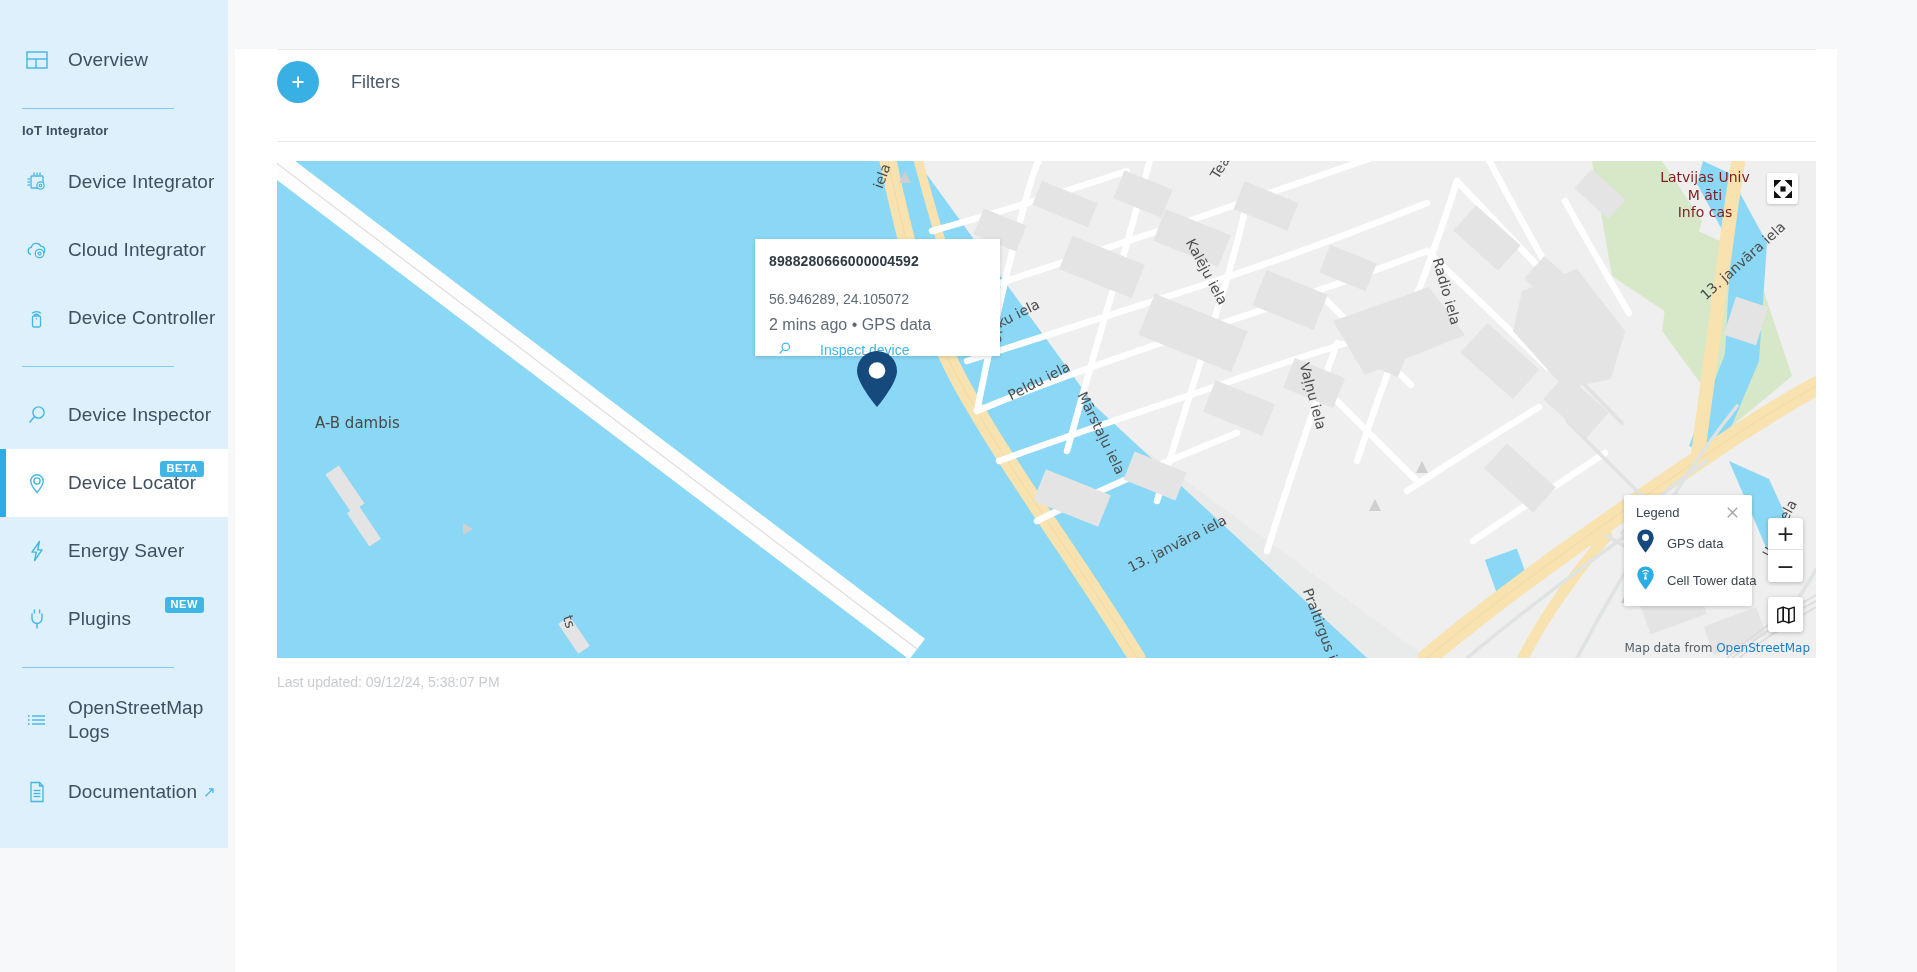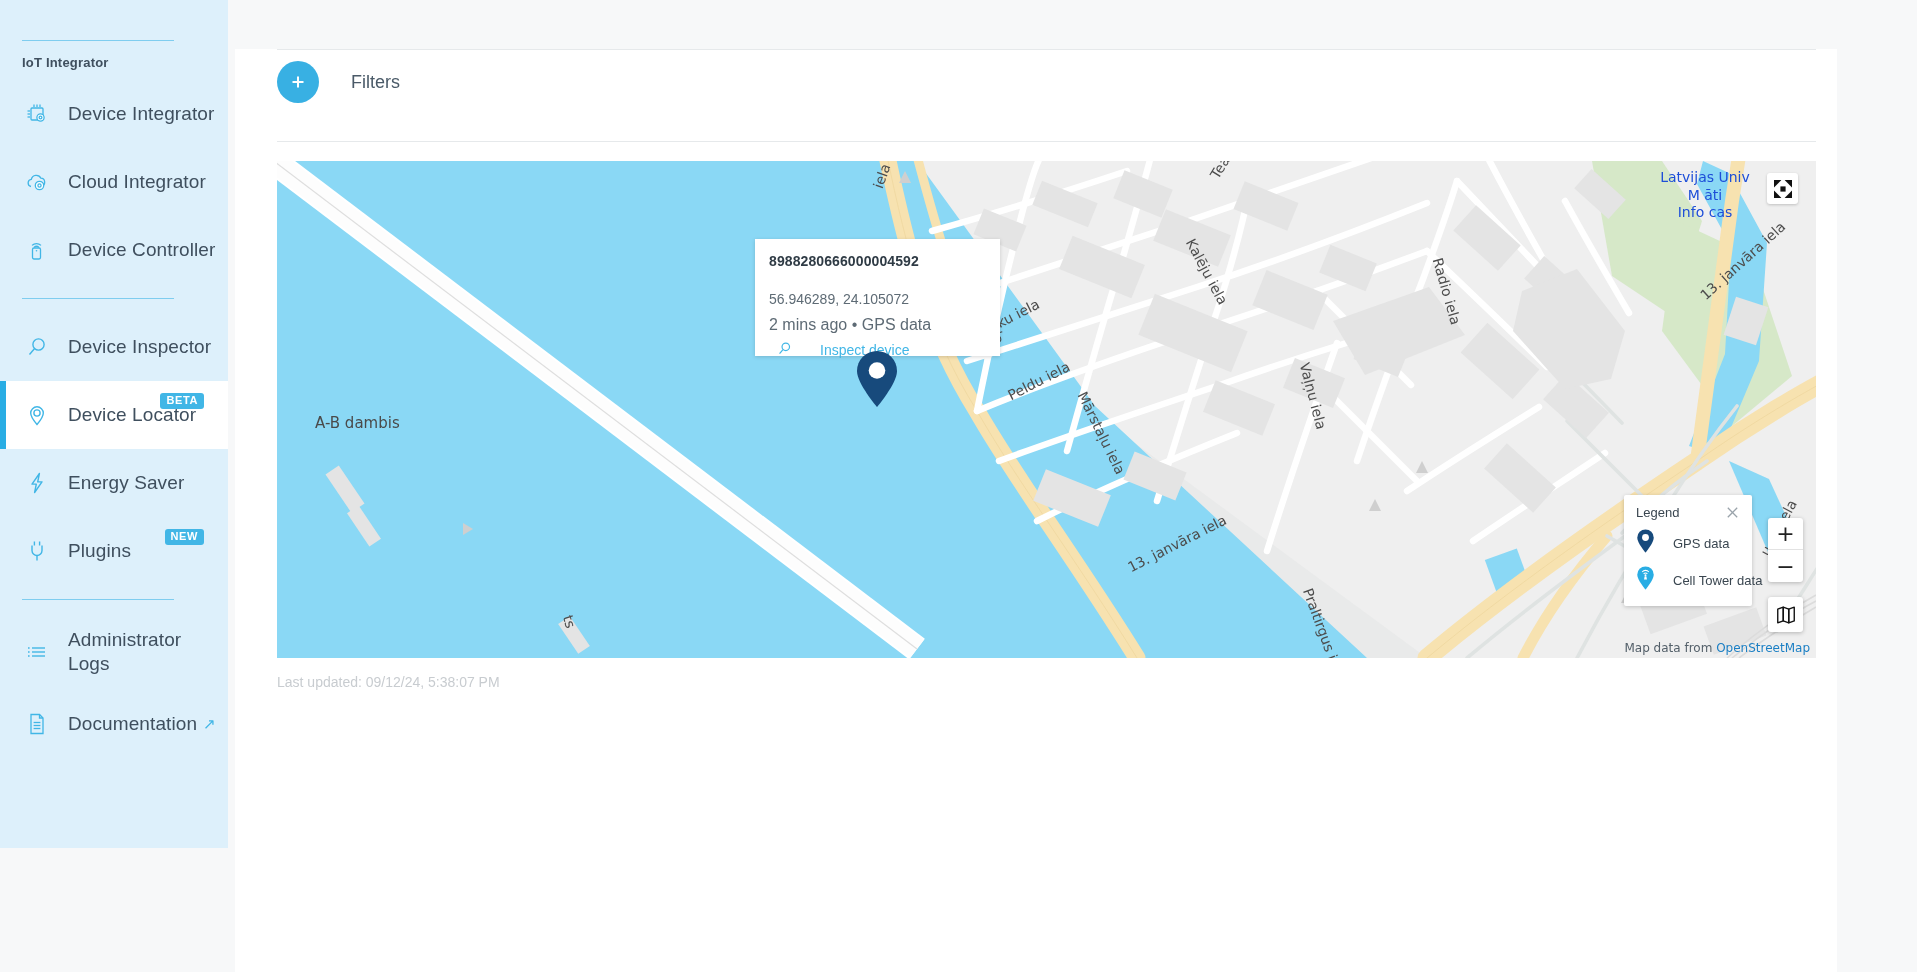--- a/index.html
+++ b/index.html
@@ -122,21 +122,21 @@
   #map-svg { position: absolute; inset: 0; }
   .lbl {
     position: absolute;
     font-family: "DejaVu Sans", sans-serif;
     color: #4f4f4f;
     white-space: nowrap;
     pointer-events: none;
   }
   .lbl.water { color: #6aa9c4; letter-spacing: 2.5px; font-size: 13px; }
   .lbl.street { font-size: 14px; color: #4c4c4c; }
-  .lbl.place { font-size: 14px; color: #1d4ed8; text-align: center; line-height: 1.25; }
+  .lbl.place { font-size: 14px; color: #7f1d1d; text-align: center; line-height: 1.25; }
 
   
   #popup {
     position: absolute;
     left: 478px; top: 78px;
     width: 245px; height: 117px;
     background: #fff;
     box-shadow: 0 1px 4px rgba(0,0,0,.16);
     padding: 14px 16px 0 14px;
   }
@@ -153,21 +153,21 @@
   #legend {
     position: absolute; right: 64px; bottom: 52px;
     width: 128px; background: #fff;
     box-shadow: 0 1px 4px rgba(0,0,0,.2);
     padding: 10px 12px 12px;
     border-radius: 2px;
   }
   #legend .lg-head { display: flex; align-items: center; justify-content: space-between; }
   #legend .lg-title { font-size: 13px; font-weight: normal; color: #3a4650; }
   #legend .lg-row { display: flex; align-items: center; margin-top: 9px; }
-  #legend .lg-row .tx { font-size: 13px; color: #3a4650; margin-left: 18px; white-space: nowrap; }
+  #legend .lg-row .tx { font-size: 13px; color: #3a4650; margin-left: 12px; white-space: nowrap; }
   .lg-close { cursor: pointer; line-height: 0; }
 
   
   #zoom-ctl {
     position: absolute; right: 13px; bottom: 76px;
     width: 35px; background: #fff; border-radius: 3px;
     box-shadow: 0 1px 4px rgba(0,0,0,.25);
   }
   #zoom-ctl div {
     height: 32px; display: flex; align-items: center; justify-content: center;
@@ -197,20 +197,30 @@
     font-size: 14px; color: #c8ccd0;
   }
 </style>
 </head>
 <body>
 
 <div id="app">
 
   <nav id="sidebar">
 
+    <div class="nav-item">
+      <span class="nav-icon">
+        <svg width="26" height="26" viewBox="0 0 26 26" fill="none" stroke="#41b6e6" stroke-width="1.4">
+          <rect x="3" y="5" width="20" height="16"></rect>
+            <line x1="3" y1="12" x2="23" y2="12"></line>
+            <line x1="12" y1="12" x2="12" y2="21"></line>
+        </svg>
+      </span>
+      <span class="nav-label">Overview</span>
+    </div>
 
     <div class="nav-sep"></div>
 
     <div class="nav-section">IoT Integrator</div>
 
     <div class="nav-item">
       <span class="nav-icon">
         <svg width="26" height="26" viewBox="0 0 26 26" fill="none" stroke="#41b6e6" stroke-width="1.3">
           <rect x="7" y="7" width="12" height="12" rx="1"></rect>
           <line x1="10" y1="3.5" x2="10" y2="6"></line>
@@ -300,21 +310,21 @@
       <span class="nav-icon">
         <svg width="26" height="26" viewBox="0 0 26 26" fill="none" stroke="#41b6e6" stroke-width="1.4">
           <line x1="4" y1="9" x2="5.6" y2="9"></line>
             <line x1="8" y1="9" x2="21" y2="9"></line>
           <line x1="4" y1="13" x2="5.6" y2="13"></line>
             <line x1="8" y1="13" x2="21" y2="13"></line>
           <line x1="4" y1="17" x2="5.6" y2="17"></line>
             <line x1="8" y1="17" x2="21" y2="17"></line>
         </svg>
       </span>
-      <span class="nav-label" style="max-width:112px;">Administrator Logs</span>
+      <span class="nav-label" style="max-width:112px;">OpenStreetMap Logs</span>
     </div>
 
     <div class="nav-item">
       <span class="nav-icon">
         <svg width="26" height="26" viewBox="0 0 26 26" fill="none" stroke="#41b6e6" stroke-width="1.3">
           <path d="M7 3.5h8.5L19 7v15.5H7z"></path>
             <path d="M15.5 3.5V7H19"></path>
           <line x1="9.6" y1="11.5" x2="16.4" y2="11.5"></line>
             <line x1="9.6" y1="14.5" x2="16.4" y2="14.5"></line>
           <line x1="9.6" y1="17.5" x2="16.4" y2="17.5"></line>

